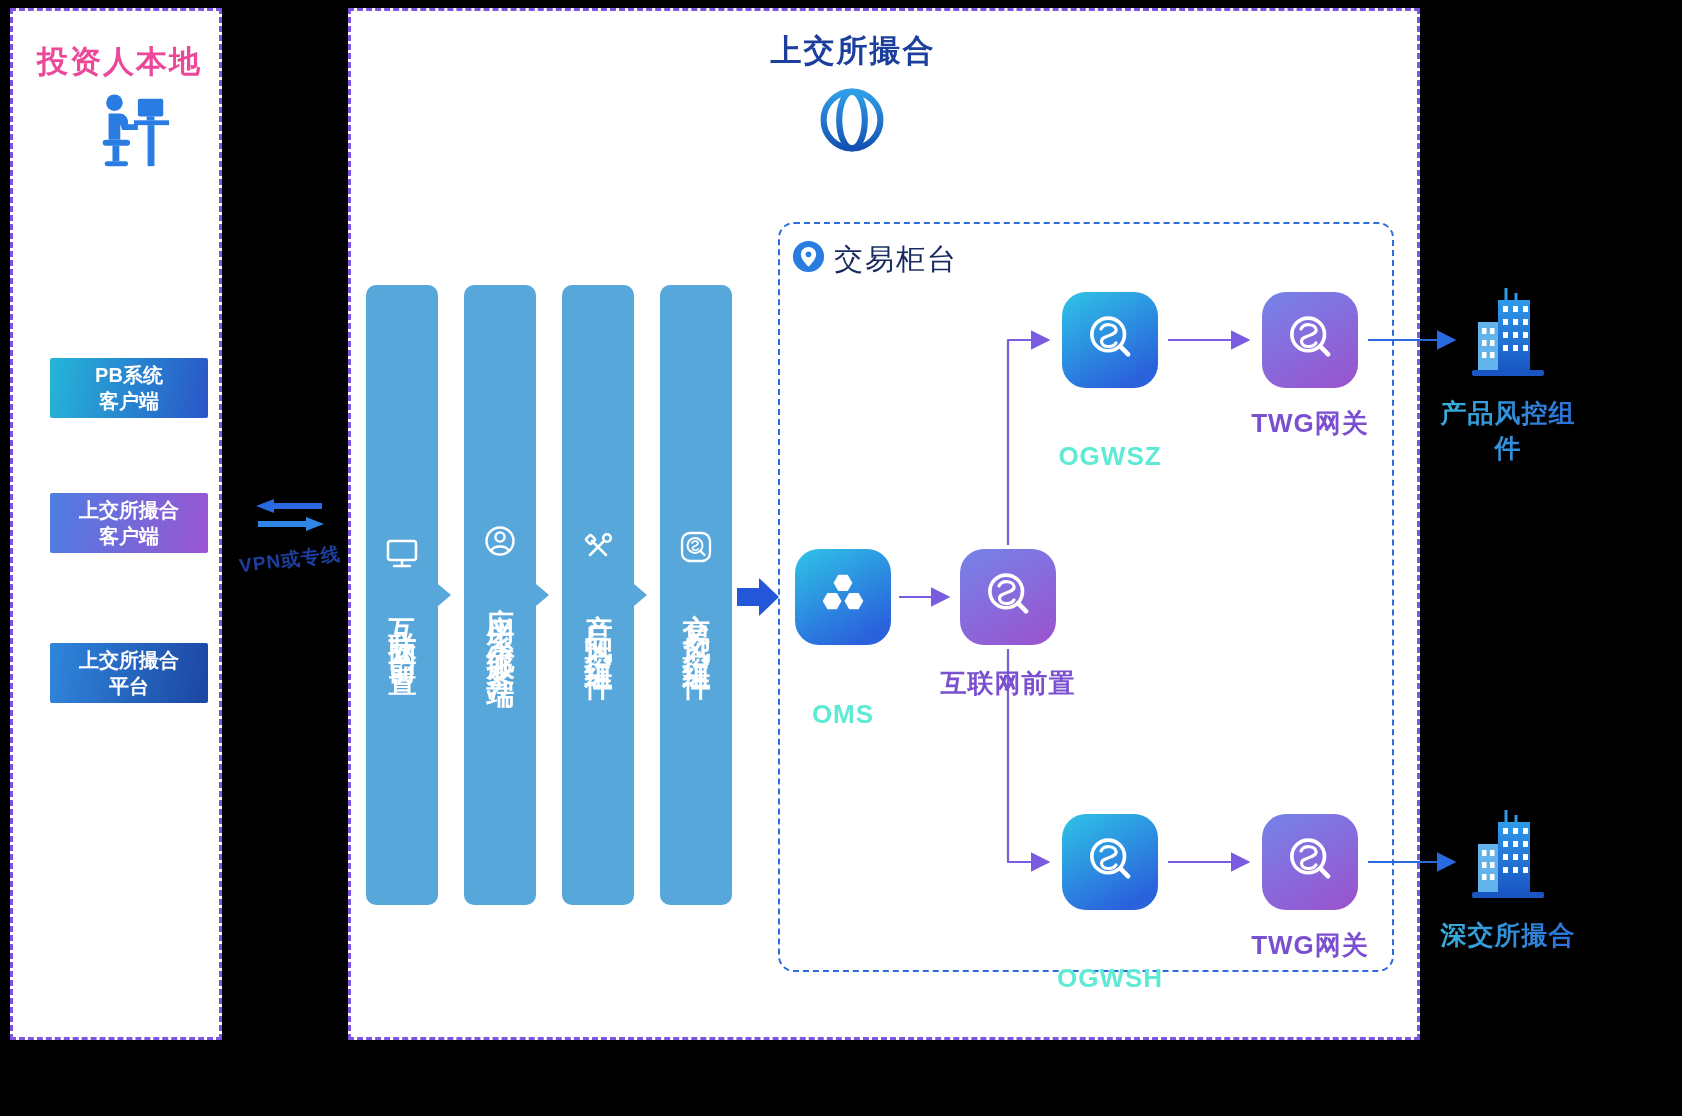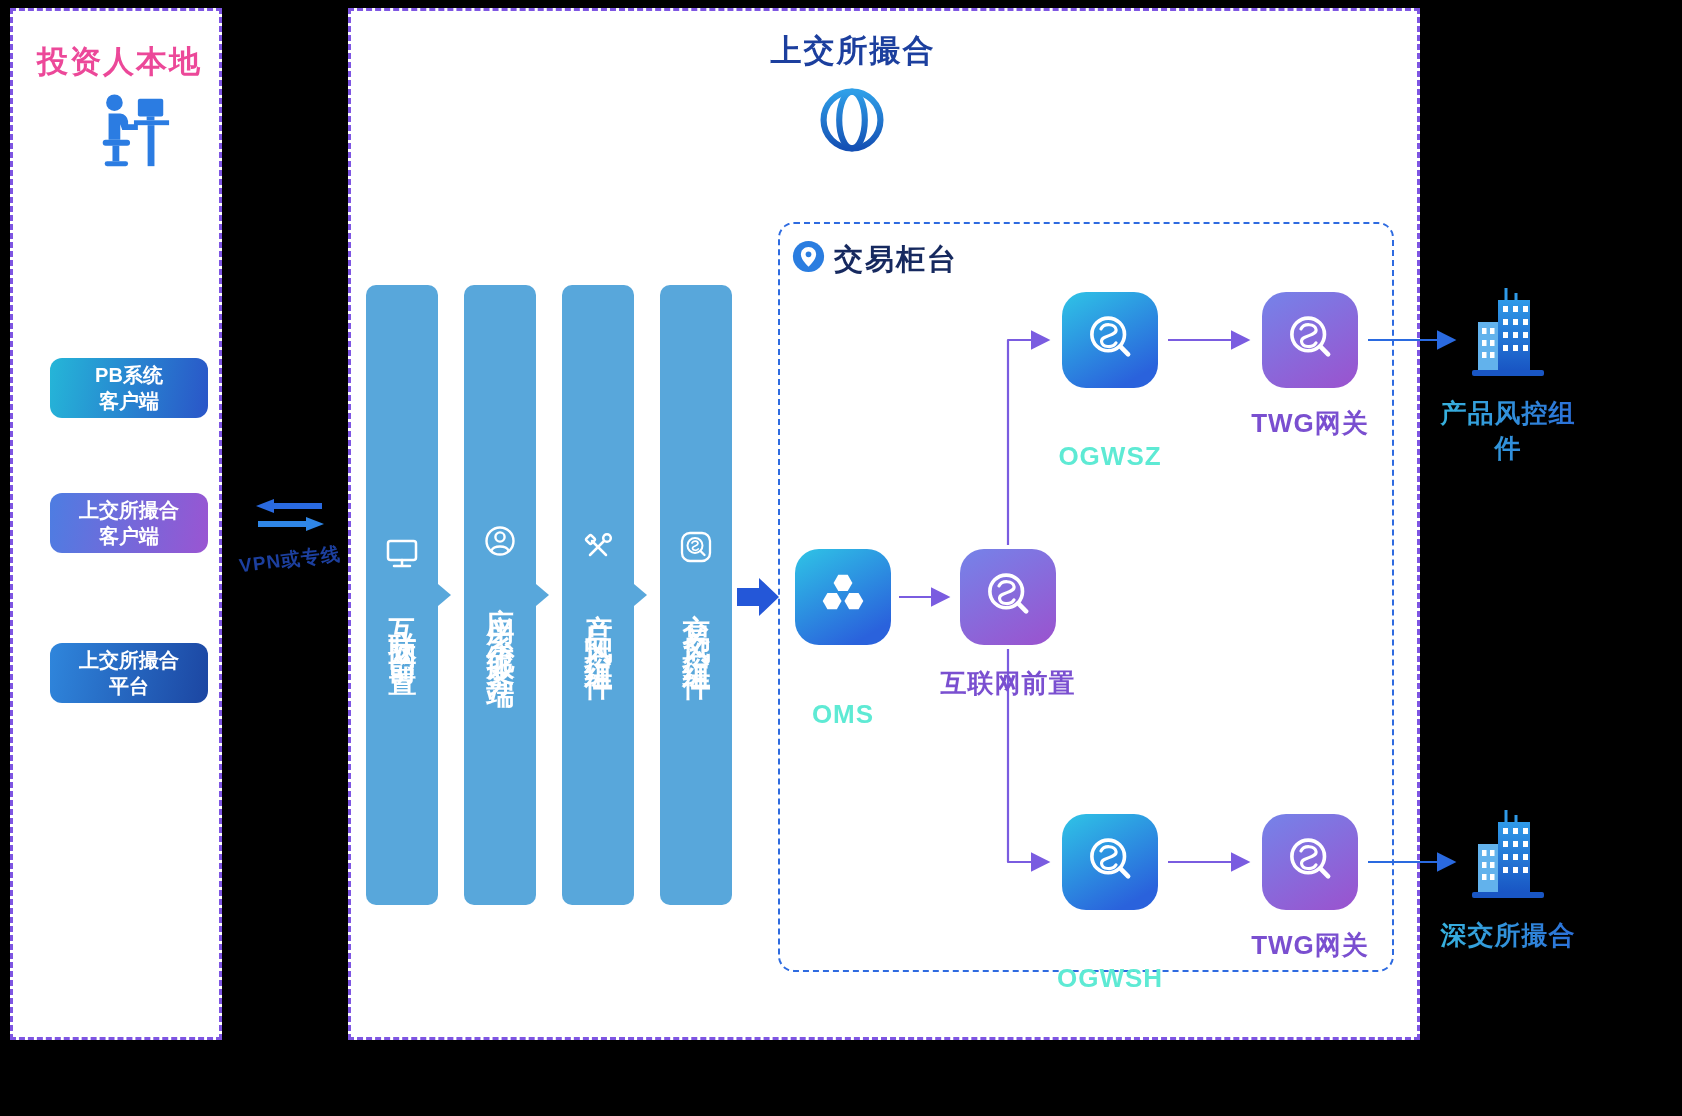--- a/index.html
+++ b/index.html
@@ -10,40 +10,40 @@
   .panel { position: absolute; background: #fff; border: 3px dashed #7e55e2; }
   .left-panel { left: 10px; top: 8px; width: 212px; height: 1032px; }
   .main-panel { left: 348px; top: 8px; width: 1072px; height: 1032px; }
 
   .left-title { position: absolute; left: 24px; top: 30px; font-size: 31px; font-weight: 700; color: #ec4899; letter-spacing: 2px; }
   .main-title { position: absolute; left: 348px; top: 30px; width: 1010px; text-align: center; font-size: 31px; font-weight: 700; color: #1c3f9e; letter-spacing: 2px; }
 
   .person-icon { position: absolute; left: 72px; top: 80px; }
   .globe-icon { position: absolute; left: 816px; top: 84px; }
 
-  .client-box { position: absolute; left: 37px; width: 158px; height: 60px; border-radius: 12px;
+  .client-box { position: absolute; left: 37px; width: 158px; height: 60px; border-radius: 2px;
     display: flex; align-items: center; justify-content: center; text-align: center;
     color: #fff; font-size: 20px; font-weight: 700; line-height: 1.32; }
   .client-box span { white-space: pre-line; }
   .grad-teal   { background: linear-gradient(100deg, #25b6d8 0%, #2a55c8 100%); }
   .grad-purple { background: linear-gradient(100deg, #4d7de2 0%, #9a55d2 100%); }
   .grad-navy   { background: linear-gradient(100deg, #2f86dc 0%, #1c46a2 100%); }
 
   .vpn { position: absolute; left: 238px; top: 497px; width: 104px; text-align: center; }
   .vpn-label { margin-top: 10px; font-size: 19px; font-weight: 700; color: #1c3f9e; transform: rotate(-7deg); letter-spacing: 1px; }
 
   .bar { position: absolute; top: 285px; width: 72px; height: 620px; background: #58a7db; border-radius: 10px;
     display: flex; flex-direction: column; align-items: center; justify-content: center; gap: 20px; }
   .bar .chev { position: absolute; right: -13px; top: 50%; margin-top: -11px; width: 0; height: 0;
     border-top: 11px solid transparent; border-bottom: 11px solid transparent; border-left: 13px solid #58a7db; }
   .bar-text { writing-mode: vertical-rl; text-orientation: upright; color: #fff; font-size: 28px; font-weight: 700; letter-spacing: 12px; }
 
   .counter { position: absolute; left: 778px; top: 222px; width: 616px; height: 750px; border: 2px dashed #2e6be0; border-radius: 16px; }
   .counter-title { position: absolute; left: 792px; top: 240px; display: flex; align-items: flex-start; gap: 9px;
-    font-size: 29px; font-weight: 700; color: #16295f; letter-spacing: 2px; }
+    font-size: 29px; font-weight: 400; color: #16295f; letter-spacing: 2px; }
 
   .tile { position: absolute; width: 96px; height: 96px; border-radius: 24px; display: flex; align-items: center; justify-content: center; }
   .tile.blue   { background: linear-gradient(150deg, #2fc4e6 0%, #2a62dc 85%); }
   .tile.purple { background: linear-gradient(150deg, #7583e9 0%, #9b52ce 100%); }
 
   .nlabel { position: absolute; font-size: 26px; font-weight: 700; text-align: center; letter-spacing: 1px; }
   .nlabel.navy   { color: #5eead4; margin-top: 35px; }
   .nlabel.purple { color: #7a4fd0; }
 
   .exlabel { position: absolute; font-size: 26px; font-weight: 700; text-align: center; letter-spacing: 1px;

